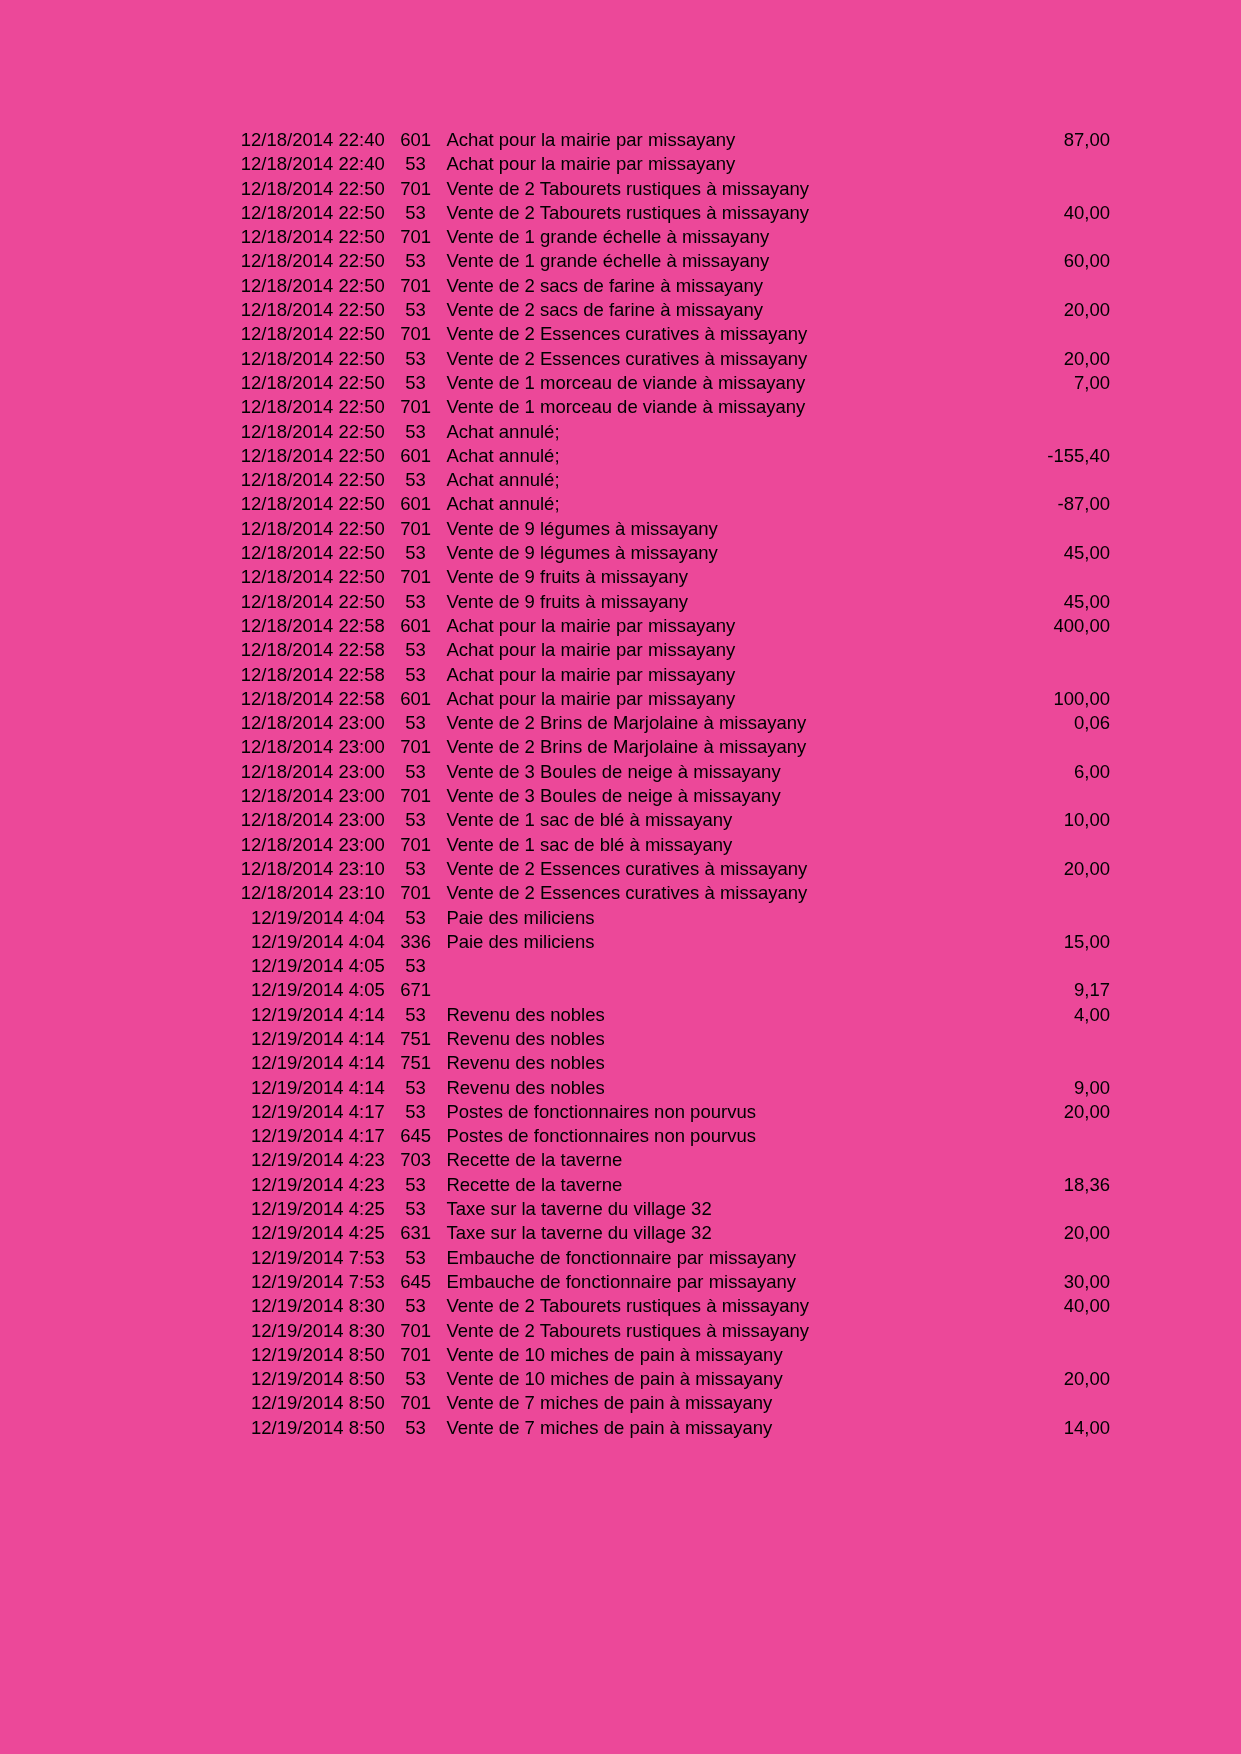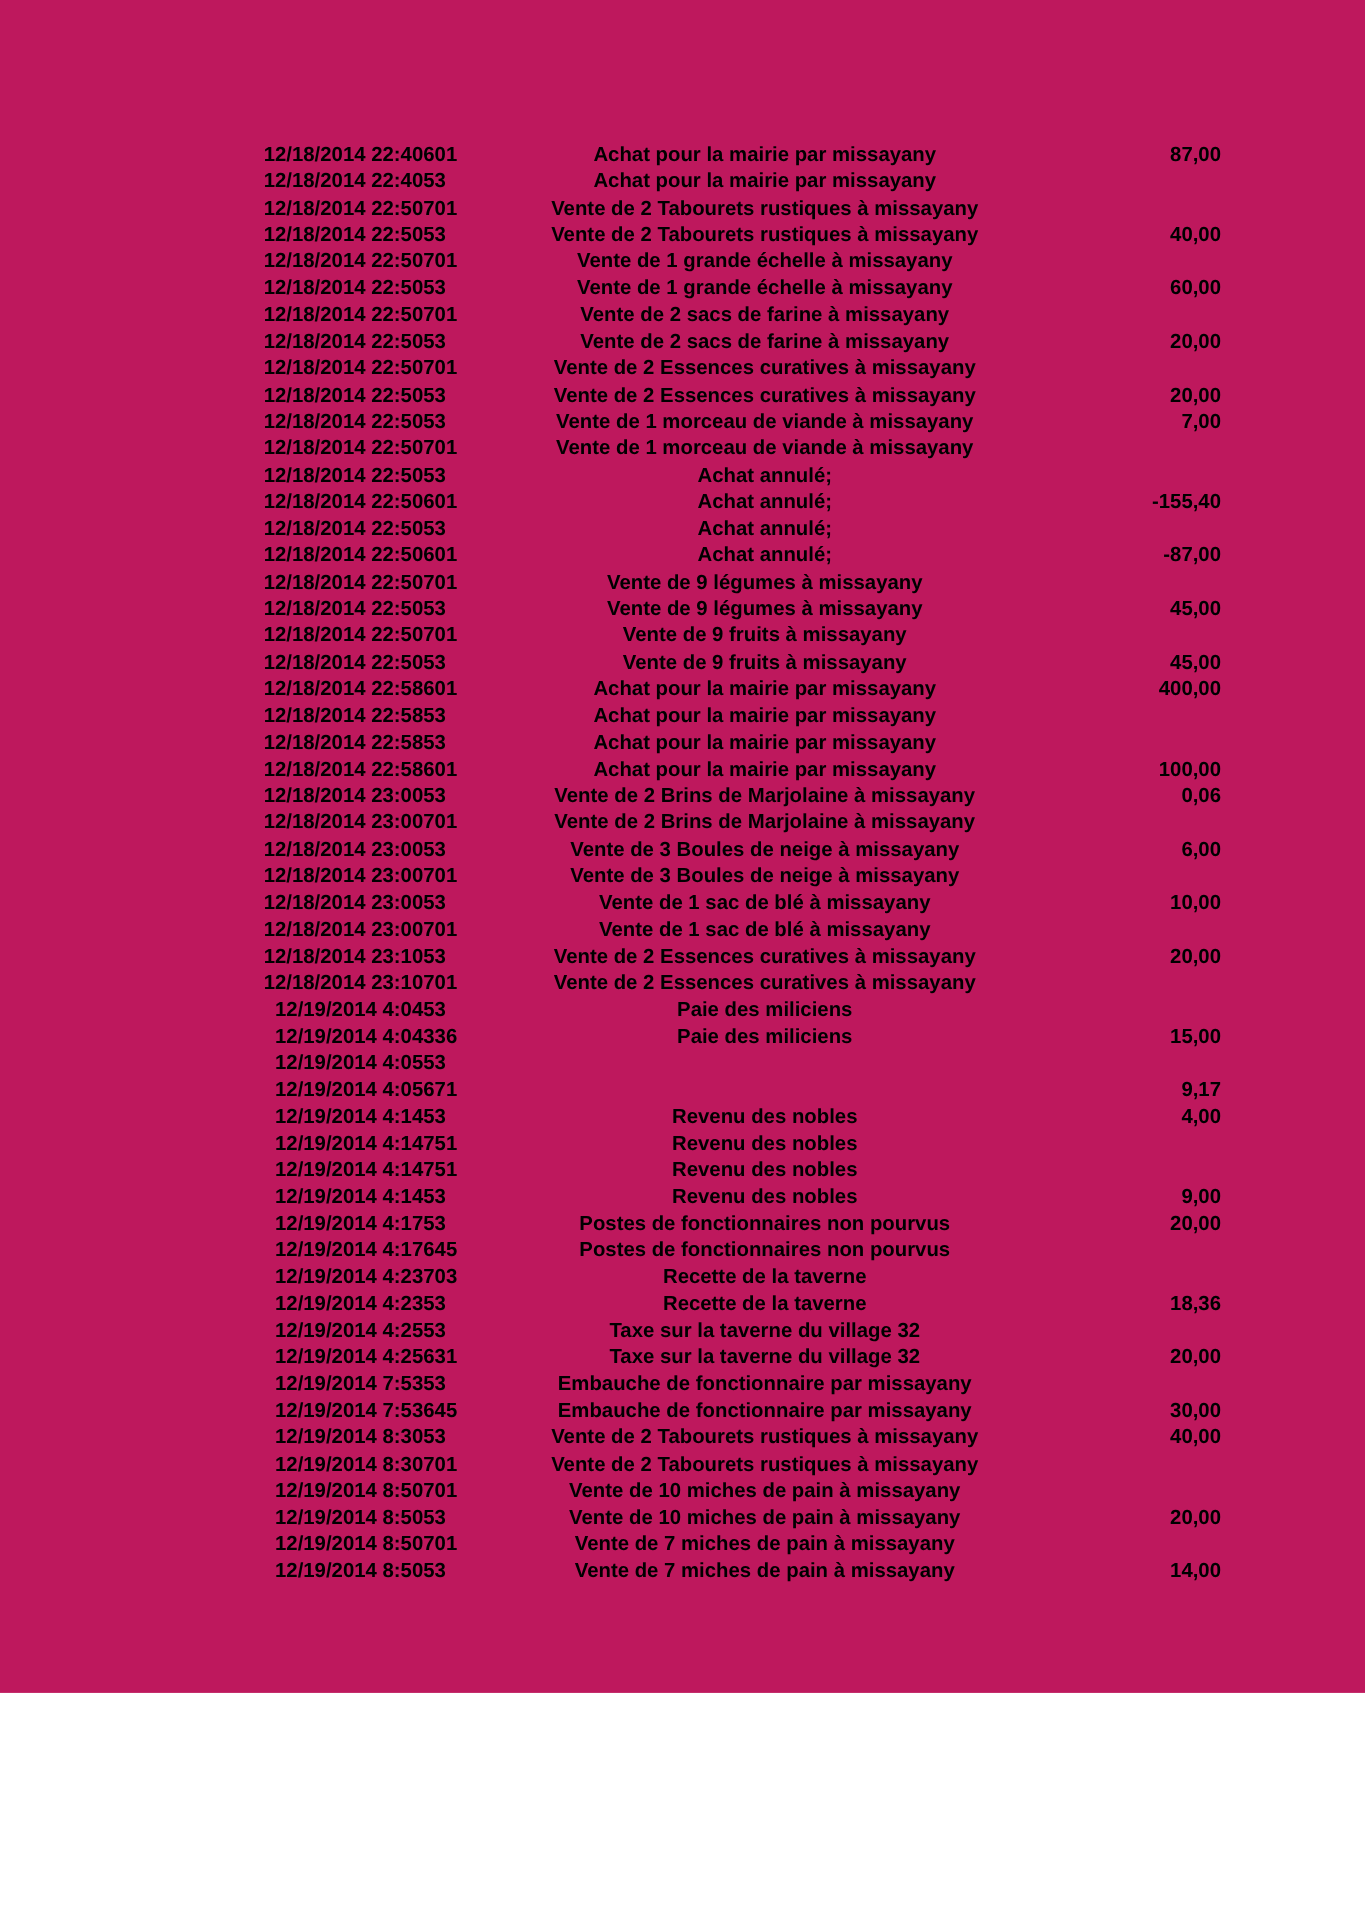--- a/index.html
+++ b/index.html
@@ -13,23 +13,22 @@
     font-family: "Liberation Sans", sans-serif;
     color: #000000;
     position: relative;
     overflow: hidden;
   }
   .page {
     position: absolute;
     left: 0;
     top: 0;
     width: 1241px;
-    height: 1539px;
-    background: #be185d;
-    font-weight: bold;
+    height: 1754px;
+    background: #ec4899;
   }
   .ledger {
     position: absolute;
     left: 130px;
     top: 128px;
     width: 980px;
     border-collapse: collapse;
     font-size: 18.5px;
     line-height: 24.3px;
   }
@@ -40,26 +39,26 @@
     vertical-align: top;
     height: 24.3px;
   }
   .col-date {
     width: 215px;
     text-align: right;
     padding-right: 8px;
   }
   .col-account {
     width: 52px;
-    text-align: left;
+    text-align: center;
     padding-right: 8px;
   }
   .col-label {
     width: 420px;
-    text-align: center;
+    text-align: left;
   }
   .col-amount {
     width: 140px;
     text-align: right;
     padding-left: 18px;
   }
 </style>
 </head>
 <body>
 

